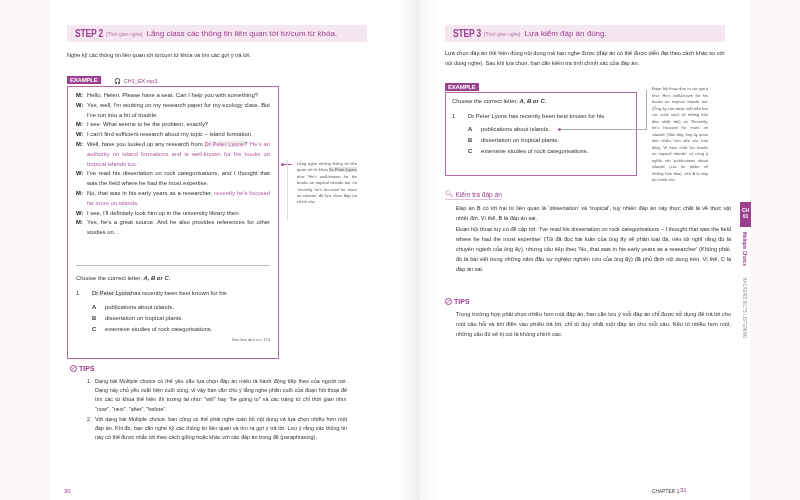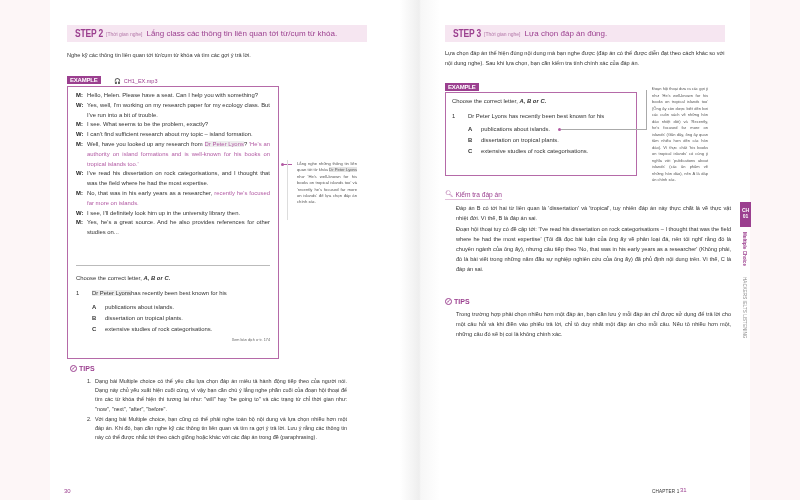--- a/index.html
+++ b/index.html
@@ -164,21 +164,21 @@
         </div>
     </div>
 
     <div class="page-num" style="left:14px; top:488px;">30</div>
   </div>
 
   <div class="page right">
     <div class="step-bar" style="left:5px; top:25px; width:280px;">
       <span class="step-num">STEP 3</span>
       <span class="step-tag">[Thời gian nghe]</span>
-      <span class="step-title">Lựa chọn đáp án đúng.</span>
+      <span class="step-title">Lựa kiểm đáp án đúng.</span>
     </div>
     <div class="intro" style="left:5px; top:48px; width:285px;">Lựa chọn đáp án thể hiện đúng nội dung mà bạn nghe được (đáp án có thể được diễn đạt theo cách khác so với nội dung nghe). Sau khi lựa chọn, bạn cần kiểm tra tính chính xác của đáp án.</div>
 
     <div class="example-label" style="left:5px; top:83px;">EXAMPLE</div>
     <div class="box" style="left:5px; top:92px; width:192px; height:84px;">
       <div class="q-instr" style="left:6px; top:5px;"><span>Choose the correct letter, </span><b><i>A, B or C.</i></b></div>
       <div class="q-row" style="left:6px; top:20px;">
           <span class="q-num">1</span>
           <span>Dr Peter Lyons has recently been best known for his</span>
         </div>

